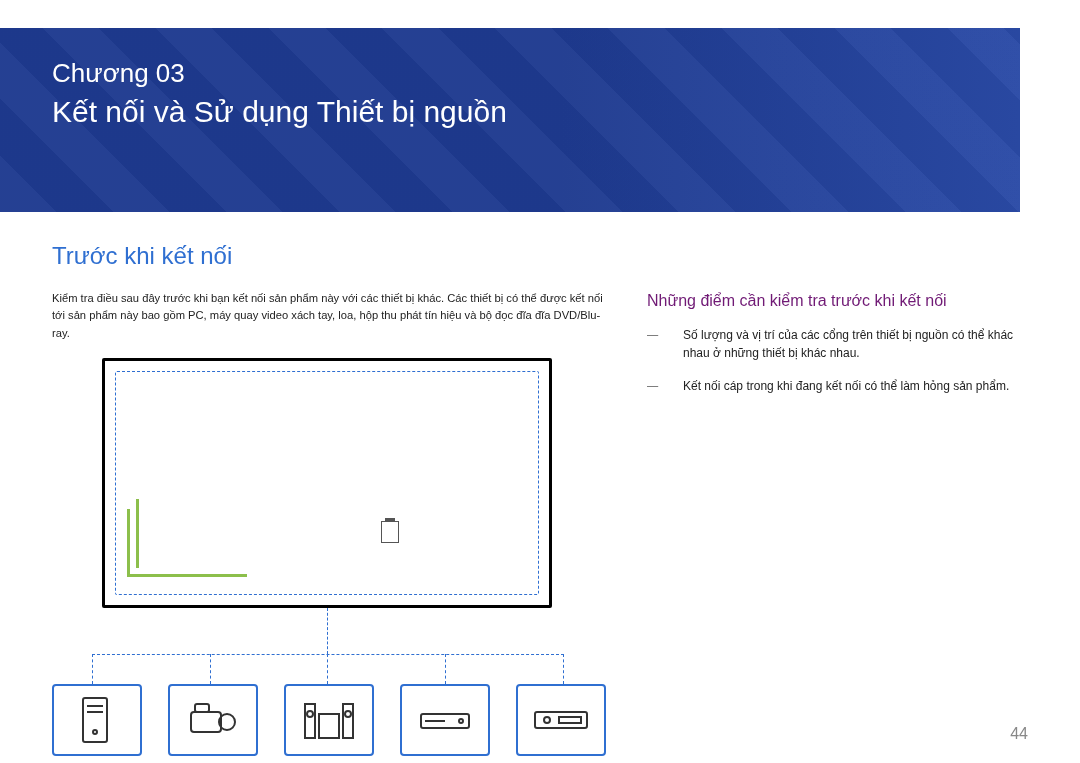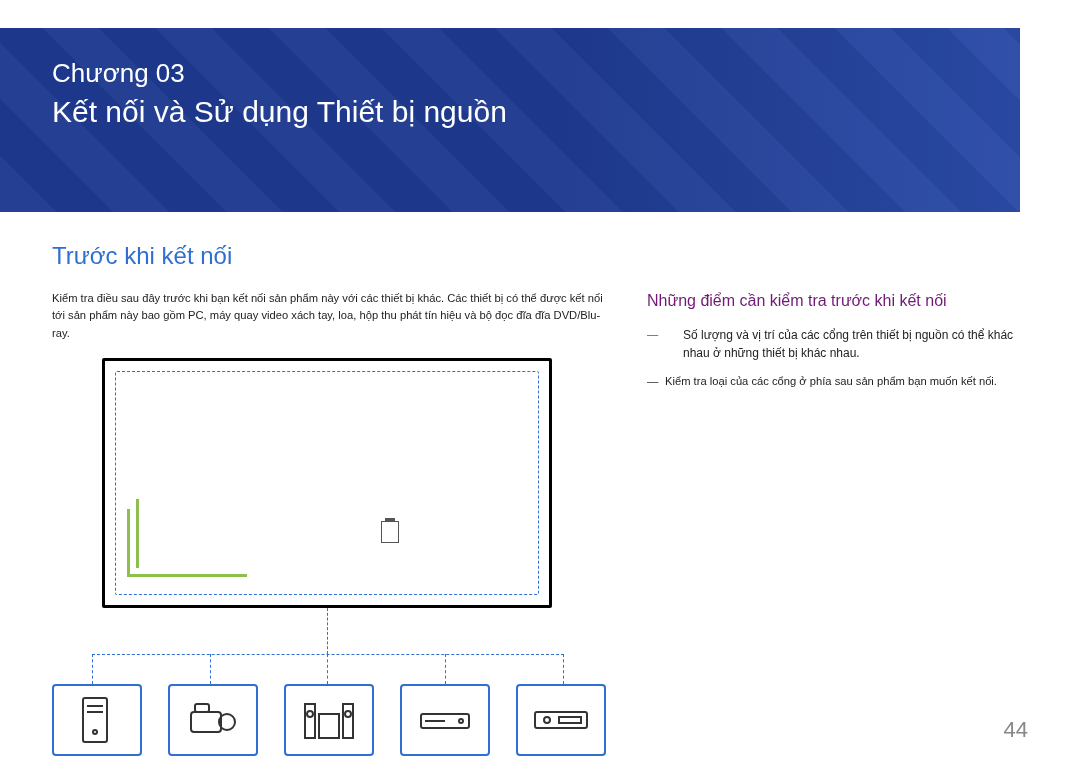--- a/index.html
+++ b/index.html
@@ -129,21 +129,21 @@
     width: 90px; height: 72px;
     border: 2px solid #2f6fd1;
     border-radius: 4px;
     display:flex; align-items:center; justify-content:center;
     color:#333;
   }
   .tile svg { width: 60px; height: 52px; stroke:#333; fill:none; stroke-width:2; }
   .page-num {
     position:absolute;
     bottom: 20px; right: 52px;
-    font-size: 22px;
+    font-size: 16px;
     color: #888;
   }
 </style>
 </head>
 <body>
 
 <div class="header-band">
   <div class="chapter-label">Chương 03</div>
   <div class="chapter-title">Kết nối và Sử dụng Thiết bị nguồn</div>
 </div>
@@ -212,22 +212,20 @@
       </div>
     </div>
 
     <div class="right-col">
       <div class="sub-heading">Những điểm cần kiểm tra trước khi kết nối</div>
       <ul class="bullets">
         <li>
           <div class="sub">Số lượng và vị trí của các cổng trên thiết bị nguồn có thể khác nhau ở những thiết bị khác nhau.</div>
         </li>
         <li>
-        </li>
-        <li>
-          <span>Kiểm tra loại của các cổng ở phía sau sản phẩm bạn muốn kết nối.</span>
+          <div class="sub">Kết nối cáp trong khi đang kết nối có thể làm hỏng sản phẩm.</div>
         </li>
       </ul>
     </div>
   </div>
 </div>
 
 <div class="page-num">44</div>
 
 </body></html>

